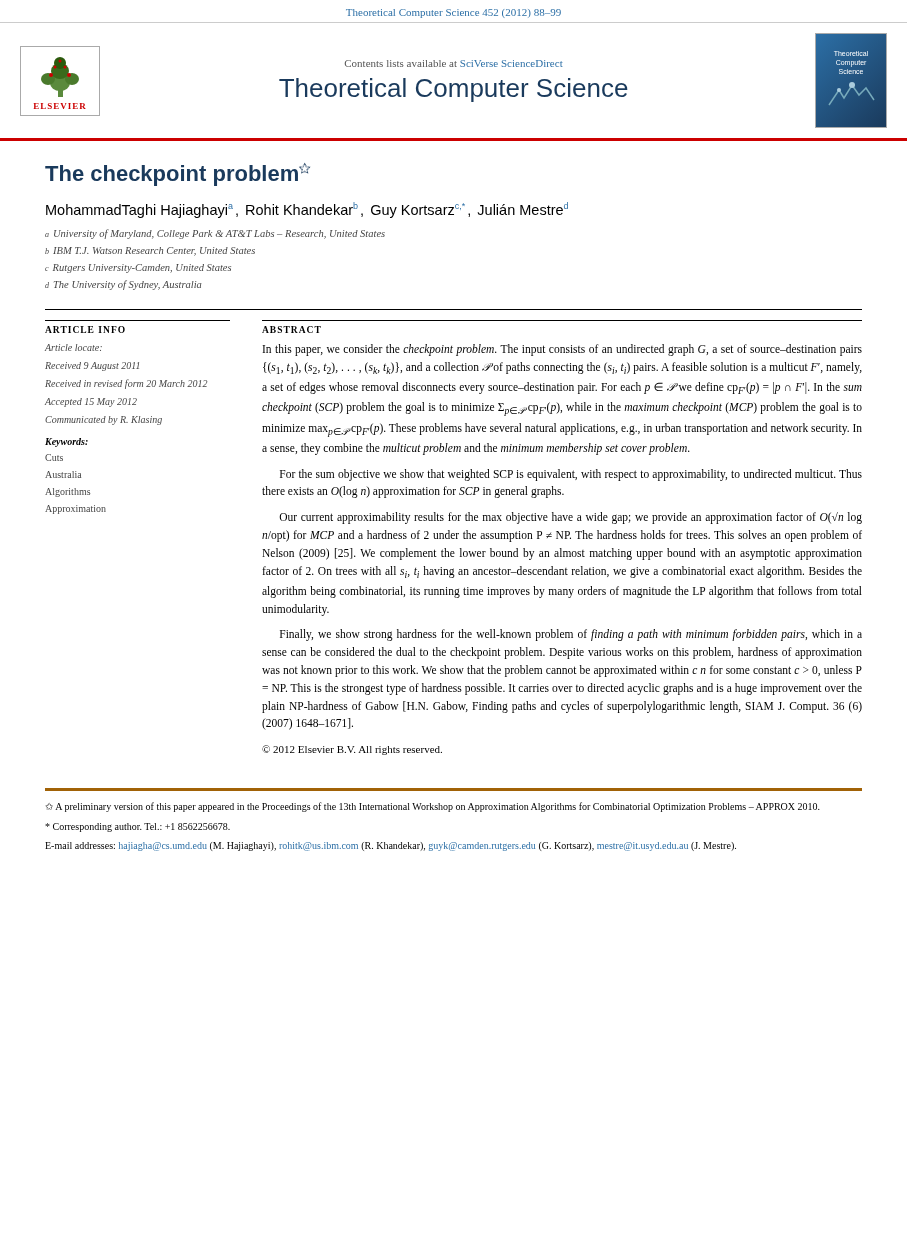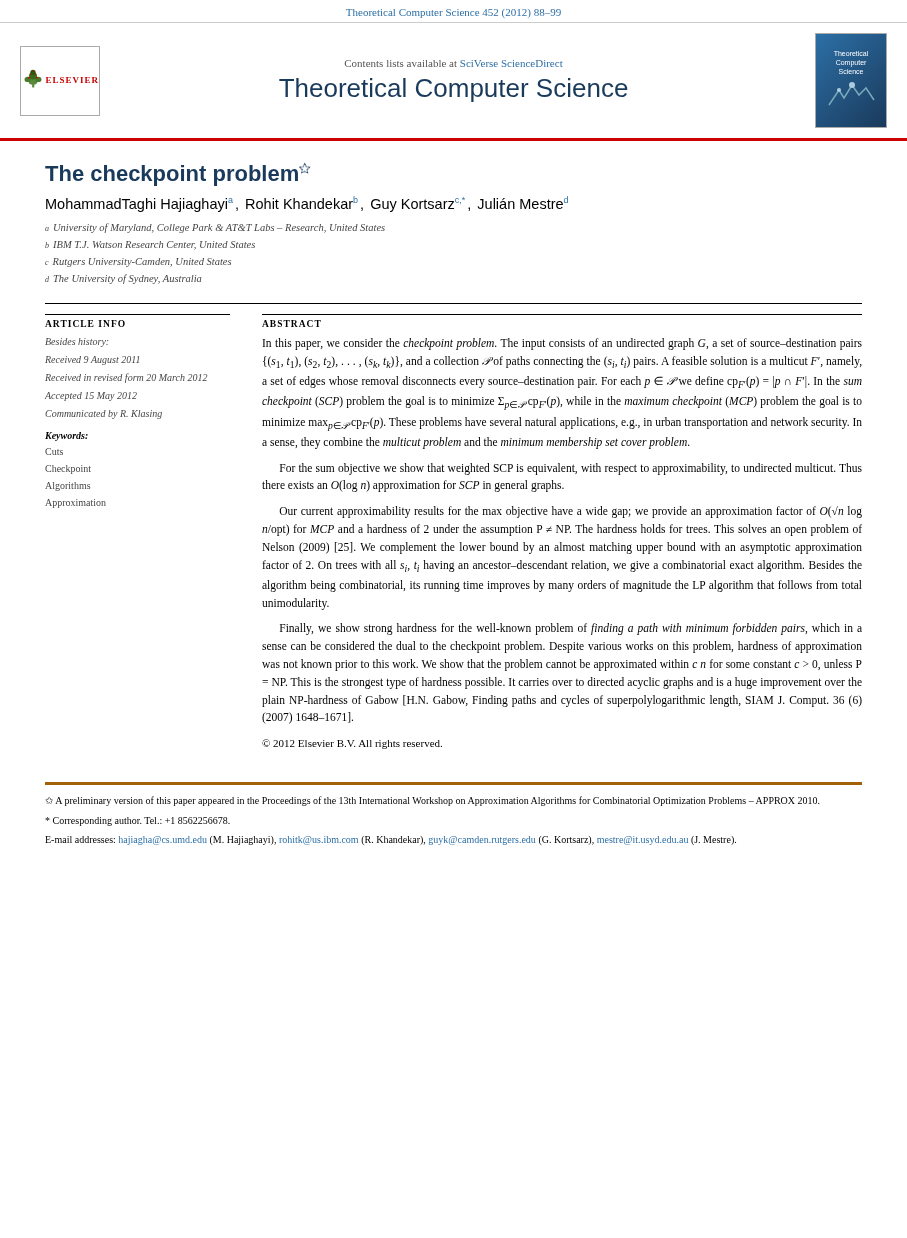--- a/index.html
+++ b/index.html
@@ -31,21 +31,21 @@
     }
     .journal-logo-left {
       width: 90px;
       flex-shrink: 0;
     }
     .journal-logo-left .elsevier-box {
       width: 80px;
       height: 70px;
       border: 1px solid #aaa;
       display: flex;
-      flex-direction: row;
+      flex-direction: column;
       align-items: center;
       justify-content: flex-end;
       padding-bottom: 4px;
       background: #fff;
     }
     .elsevier-label {
       font-size: 9px;
       font-weight: bold;
       letter-spacing: 1px;
       color: #c00;
@@ -107,21 +107,21 @@
     
     .main-content {
       padding: 20px 45px 20px 45px;
     }
 
     
     .article-title {
       font-size: 22px;
       font-weight: bold;
       color: #1a3a5c;
-      margin-bottom: 8px;
+      margin-bottom: 14px;
       font-family: Arial, sans-serif;
     }
     .article-title sup {
       font-size: 13px;
     }
 
     
     .authors {
       font-size: 14.5px;
       margin-bottom: 8px;
@@ -342,32 +342,32 @@
   </div>
 
   <hr class="divider">
 
   <div class="two-col">
 
     <div class="col-left">
       <div class="section-heading">Article Info</div>
 
       <div class="article-history">
-        <div><em>Besides history:</em></div>
+        <div><em>Article locate:</em></div>
         <div>Received 9 August 2011</div>
         <div>Received in revised form 20 March 2012</div>
         <div>Accepted 15 May 2012</div>
         <div>Communicated by R. Klasing</div>
       </div>
 
       <div class="keywords-section">
         <div class="keywords-label">Keywords:</div>
         <div class="keywords-list">
           <div>Cuts</div>
-          <div>Checkpoint</div>
+          <div>Australia</div>
           <div>Algorithms</div>
           <div>Approximation</div>
         </div>
       </div>
     </div>
 
     <div class="col-right">
       <div class="abstract-heading">Abstract</div>
 
       <div class="abstract-text">

